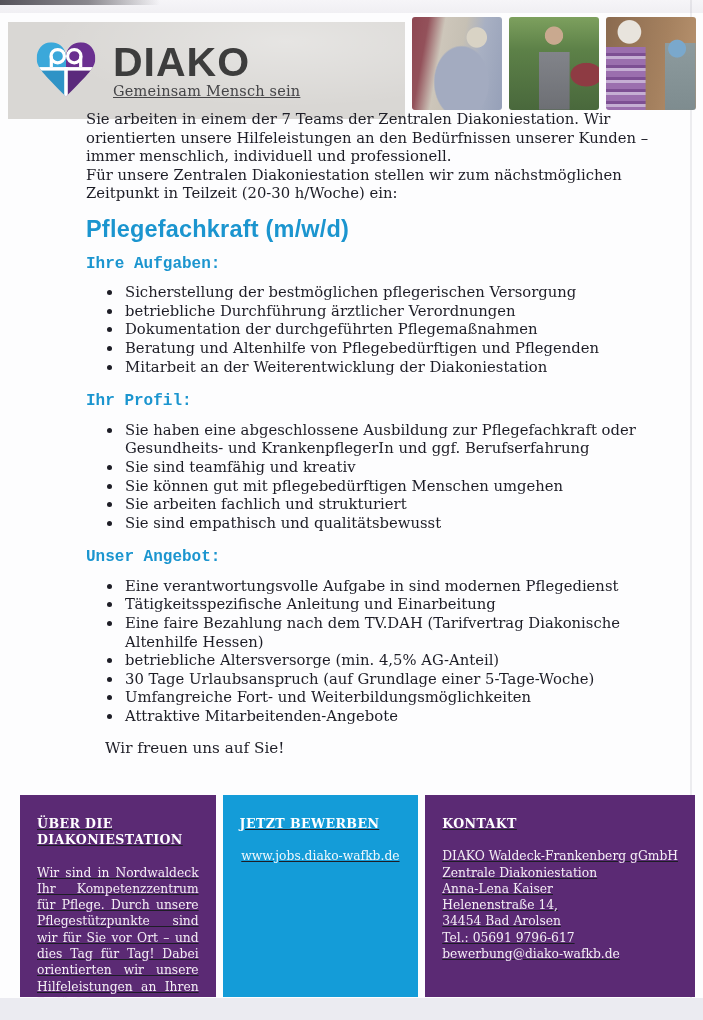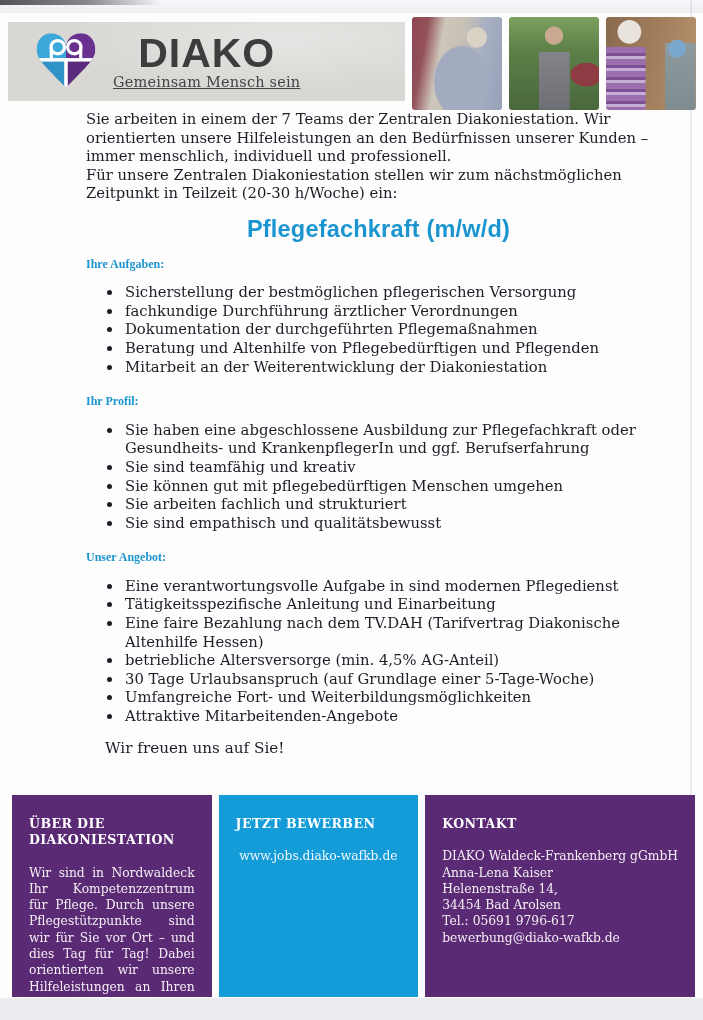--- a/index.html
+++ b/index.html
@@ -24,25 +24,25 @@
   }
   
   .top-edge{position:absolute;left:0;top:0;width:160px;height:5px;
     background:linear-gradient(to right,#55535a 0%,#8a888e 55%,rgba(140,138,144,0) 100%);}
   .top-band{position:absolute;left:0;top:0;width:100%;height:13px;
     background:linear-gradient(to bottom,#f6f5f8,#f0eff3);}
   .right-crease{position:absolute;top:0;right:11px;width:2px;height:100%;
     background:rgba(90,90,110,0.10);}
   
   .header-bar{
-    position:absolute;left:8px;top:22px;width:397px;height:79px;
+    position:absolute;left:8px;top:22px;width:397px;height:97px;
     background:
       radial-gradient(ellipse at 70% 20%, rgba(255,255,255,0.35) 0%, rgba(255,255,255,0) 60%),
       var(--header_grey);
-    display:flex;align-items:center;gap:15px;padding-left:26px;text-align:center;
+    display:flex;align-items:center;gap:15px;padding-left:26px;
   }
   .brand-text .brand{
     font-family:"Liberation Sans", sans-serif;
     font-weight:800;font-size:41px;line-height:40px;color:#3d3d3d;letter-spacing:1px;
   }
   .brand-text .tagline{
     font-size:14.5px;color:#454548;margin-top:1px;letter-spacing:0.2px;text-decoration:underline;
   }
   .photos{position:absolute;left:412px;top:17px;display:flex;gap:7px;}
   .photo{width:90px;height:93px;border-radius:3px;}
@@ -64,37 +64,37 @@
   
   .main{
     position:absolute;left:86px;top:110px;width:585px;
     font-size:14.8px;line-height:18.6px;
   }
   .intro{}
   .intro p{margin:0;}
   .job-title{
     font-family:"Liberation Sans", sans-serif;
     font-weight:800;font-size:23.5px;color:var(--accent);
-    margin-top:17px;letter-spacing:0.2px;text-align:center;
+    margin-top:17px;letter-spacing:0.2px;
   }
   .section-heading{
-    font-family:Liberation Serif, serif;
-    font-weight:800;font-size:12px;color:var(--accent);
+    font-family:Liberation Mono, monospace;
+    font-weight:800;font-size:16px;color:var(--accent);
     margin-top:16px;
   }
   ul.bullets{
     margin-top:10px;margin-left:22px;padding-left:15px;
     max-width:545px;list-style:disc;
   }
   ul.bullets li{padding-left:2px;}
   .closing{font-weight:400;margin-top:13px;margin-left:19px;font-size:15.2px;}
   
   .footer-boxes{
-    position:absolute;left:12px;right:8px;top:795px;height:202px;
-    display:flex;gap:7px;
+    position:absolute;left:20px;right:8px;top:795px;height:202px;
+    display:flex;gap:7px;text-decoration:underline;
   }
   .fbox{
     flex:1;color:#f4eef5;padding:21px 17px 0 17px;
     font-size:12.3px;line-height:16.3px;
   }
   .fbox.purple{background:var(--purple_box);}
   .fbox.blue{background:var(--blue_box);color:#eef7fc;}
   .fbox h4{
     font-size:12.6px;font-weight:700;letter-spacing:0.4px;margin-bottom:16px;color:#ffffff;
   }
@@ -155,21 +155,21 @@
       <p>Sie arbeiten in einem der 7 Teams der Zentralen Diakoniestation. Wir orientierten unsere Hilfeleistungen an den Bedürfnissen unserer Kunden – immer menschlich, individuell und professionell.</p>
       <p>Für unsere Zentralen Diakoniestation stellen wir zum nächstmöglichen Zeitpunkt in Teilzeit (20-30 h/Woche) ein:</p>
     </div>
 
     <h2 class="job-title">Pflegefachkraft (m/w/d)</h2>
 
     <section>
       <h3 class="section-heading">Ihre Aufgaben:</h3>
       <ul class="bullets">
           <li>Sicherstellung der bestmöglichen pflegerischen Versorgung</li>
-          <li>fachkundige Durchführung ärztlicher Verordnungen</li>
+          <li>betriebliche Durchführung ärztlicher Verordnungen</li>
           <li>Dokumentation der durchgeführten Pflegemaßnahmen</li>
           <li>Beratung und Altenhilfe von Pflegebedürftigen und Pflegenden</li>
           <li>Mitarbeit an der Weiterentwicklung der Diakoniestation</li>
         </ul>
     </section>
 
     <section>
       <h3 class="section-heading">Ihr Profil:</h3>
       <ul class="bullets">
           <li>Sie haben eine abgeschlossene Ausbildung zur Pflegefachkraft oder Gesundheits- und KrankenpflegerIn und ggf. Berufserfahrung</li>
@@ -202,20 +202,21 @@
       <p class="box-text justify">Wir sind in Nordwaldeck Ihr Kompetenzzentrum für Pflege. Durch unsere Pflegestützpunkte sind wir für Sie vor Ort – und dies Tag für Tag! Dabei orientierten wir unsere Hilfeleistungen an Ihren Bedürfnissen – immer menschlich, individuell und professionell.</p>
     </div>
     <div class="fbox blue">
       <h4>JETZT BEWERBEN</h4>
       <p class="box-text link-line">www.jobs.diako-wafkb.de</p>
     </div>
     <div class="fbox purple">
       <h4>KONTAKT</h4>
       <div>
           <div class="contact-line">DIAKO Waldeck-Frankenberg gGmbH</div>
+          <div class="contact-line">Zentrale Diakoniestation</div>
           <div class="contact-line">Anna-Lena Kaiser</div>
           <div class="contact-line">Helenenstraße 14,</div>
           <div class="contact-line">34454 Bad Arolsen</div>
           <div class="contact-line">Tel.: 05691 9796-617</div>
         </div>
       <div class="contact-line">bewerbung@diako-wafkb.de</div>
     </div>
   </div>
 
   <div class="bottom-strip"></div>

